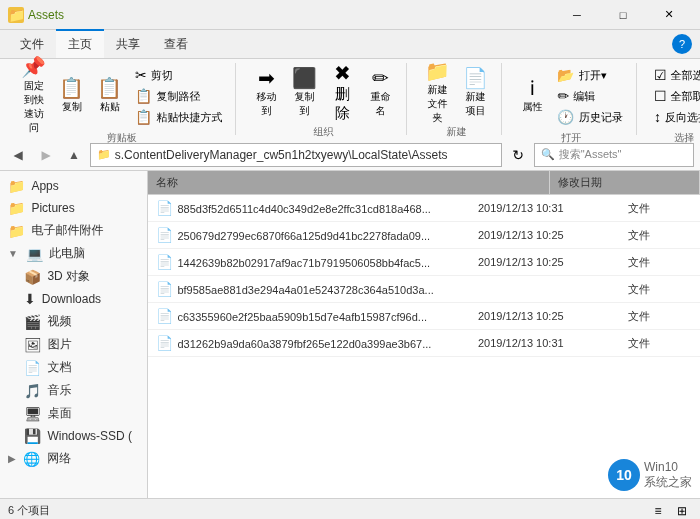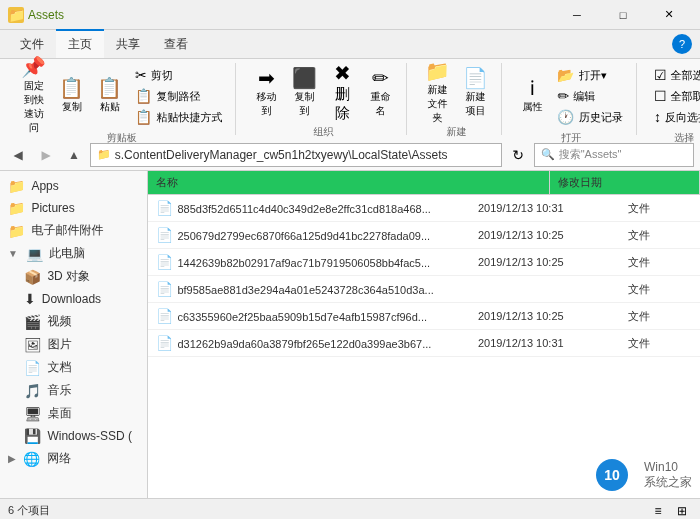--- a/index.html
+++ b/index.html
@@ -198,21 +198,21 @@
 
     
     .file-list {
       flex: 1;
       background: white;
       overflow-y: auto;
       overflow-x: hidden;
     }
     .file-list-header {
       display: flex;
-      background: #22c55e;
+      background: #a3a3a3;
       border-bottom: 1px solid #d0d0d0;
       position: sticky;
       top: 0;
       z-index: 10;
     }
     .file-list-header-cell {
       padding: 4px 8px;
       font-size: 11px;
       color: #333;
       border-right: 1px solid #d0d0d0;
@@ -266,21 +266,21 @@
     ::-webkit-scrollbar-track { background: #f0f0f0; }
     ::-webkit-scrollbar-thumb { background: #c0c0c0; border: 2px solid #f0f0f0; }
 
     
     .watermark {
       position: absolute;
       bottom: 28px;
       right: 8px;
       display: flex;
       align-items: center;
-      gap: 16px;
+      gap: 4px;
       opacity: 0.9;
     }
     .watermark-logo {
       width: 32px;
       height: 32px;
       background: #0078d7;
       border-radius: 50%;
       display: flex;
       align-items: center;
       justify-content: center;

